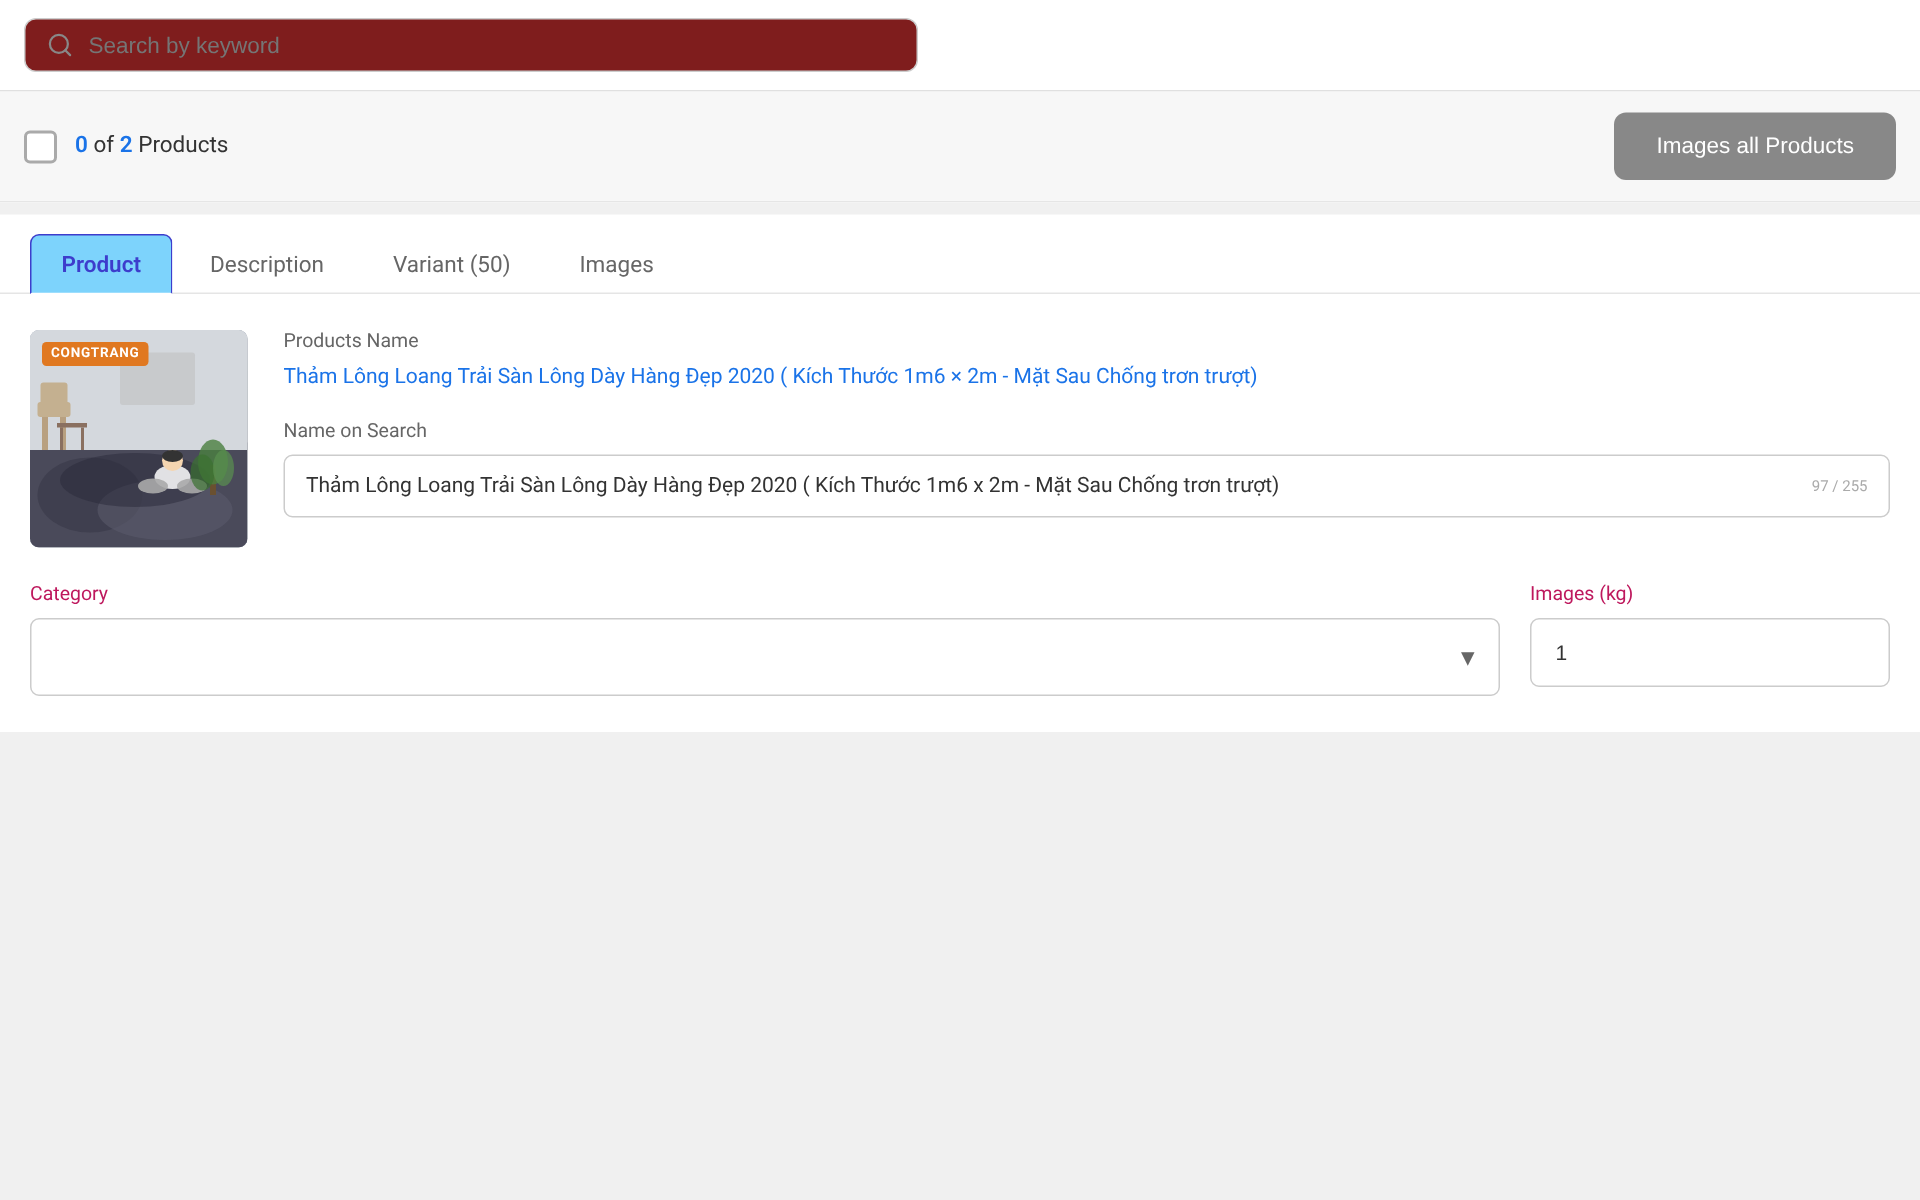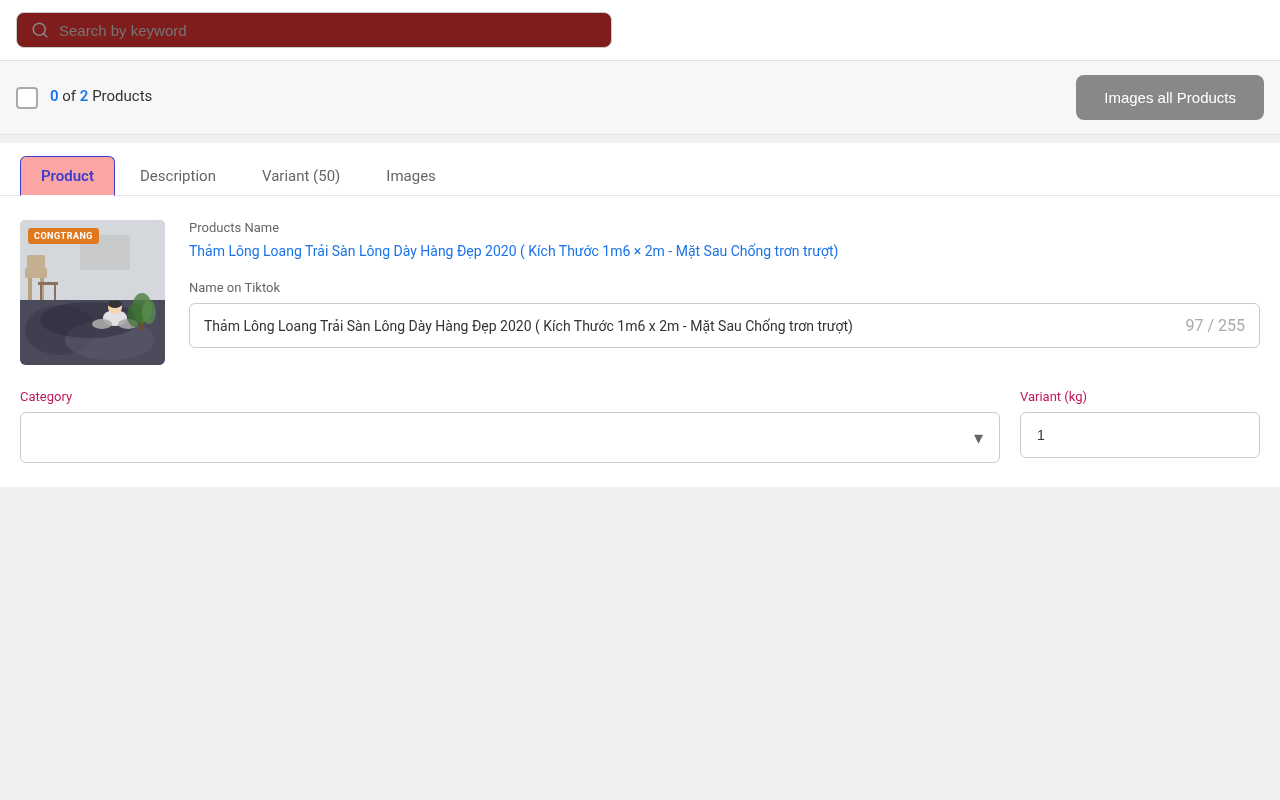--- a/index.html
+++ b/index.html
@@ -169,21 +169,21 @@
       margin-right: 4px;
       background: transparent;
       position: relative;
       bottom: -1px;
     }
 
     .tab.active {
       color: #3d3dcc;
       border-color: #3d3dcc;
       border-bottom-color: #fff;
-      background: #fca5a5;
+      background: #7dd3fc;
       font-weight: 600;
     }
 
     
     .product-content {
       padding: 24px 20px;
       display: flex;
       gap: 24px;
     }
 
@@ -261,21 +261,21 @@
     }
 
     .tiktok-name-text {
       flex: 1;
       color: #333;
       font-size: 14px;
     }
 
     .char-count {
       color: #aaa;
-      font-size: 16px;
+      font-size: 10px;
       white-space: nowrap;
       margin-left: 10px;
     }
 
     
     .bottom-fields {
       padding: 0 20px 24px 20px;
       display: flex;
       gap: 20px;
     }
@@ -407,35 +407,35 @@
           <ellipse cx="115" cy="95" rx="8" ry="12" fill="#3a7030" opacity="0.7"></ellipse>
           <ellipse cx="129" cy="92" rx="7" ry="12" fill="#5a9050" opacity="0.7"></ellipse>
         </svg>
       </div>
     </div>
 
     <div class="product-details">
       <div class="field-label">Products Name</div>
       <a class="product-link">Thảm Lông Loang Trải Sàn Lông Dày Hàng Đẹp 2020 ( Kích Thước 1m6 × 2m - Mặt Sau Chống trơn trượt)</a>
 
-      <div class="tiktok-name-label">Name on Tiktok</div>
+      <div class="tiktok-name-label">Name on Search</div>
       <div class="tiktok-name-field">
         <span class="tiktok-name-text">Thảm Lông Loang Trải Sàn Lông Dày Hàng Đẹp 2020 ( Kích Thước 1m6 x 2m - Mặt Sau Chống trơn trượt)</span>
         <span class="char-count">97 / 255</span>
       </div>
     </div>
   </div>
 
   <div class="bottom-fields">
     <div class="field-group category">
       <div class="field-group-label">Category</div>
       <div class="select-field">
         <span></span>
         <span class="chevron">▾</span>
       </div>
     </div>
     <div class="field-group weight">
-      <div class="field-group-label">Variant (kg)</div>
+      <div class="field-group-label">Images (kg)</div>
       <input class="weight-input" type="text" value="1" style="">
     </div>
   </div>
 
 </div>
 
 </body></html>

